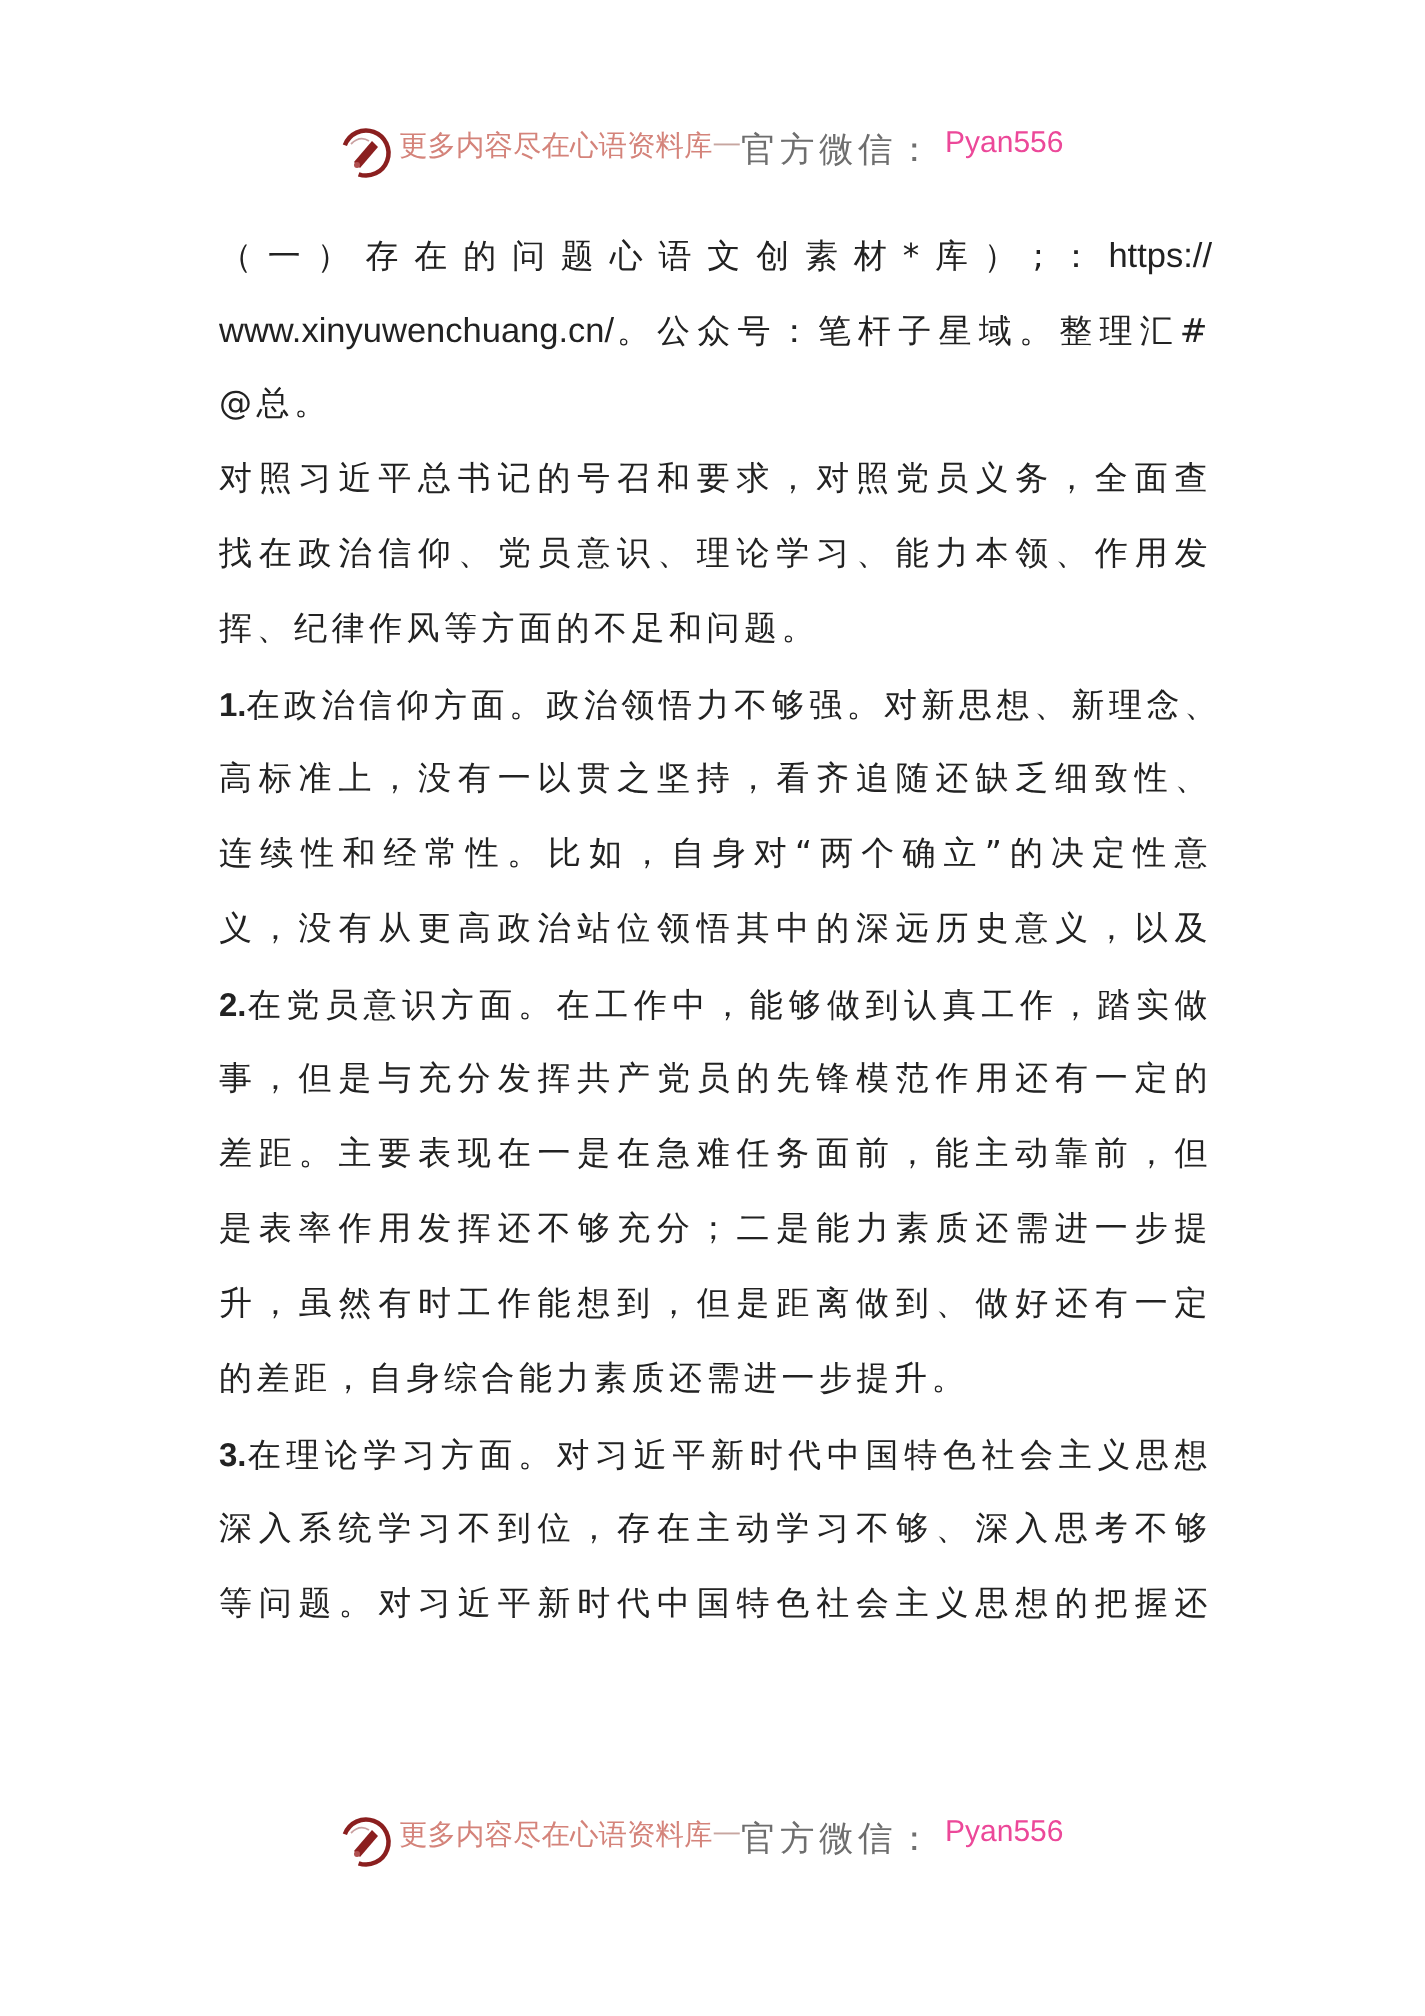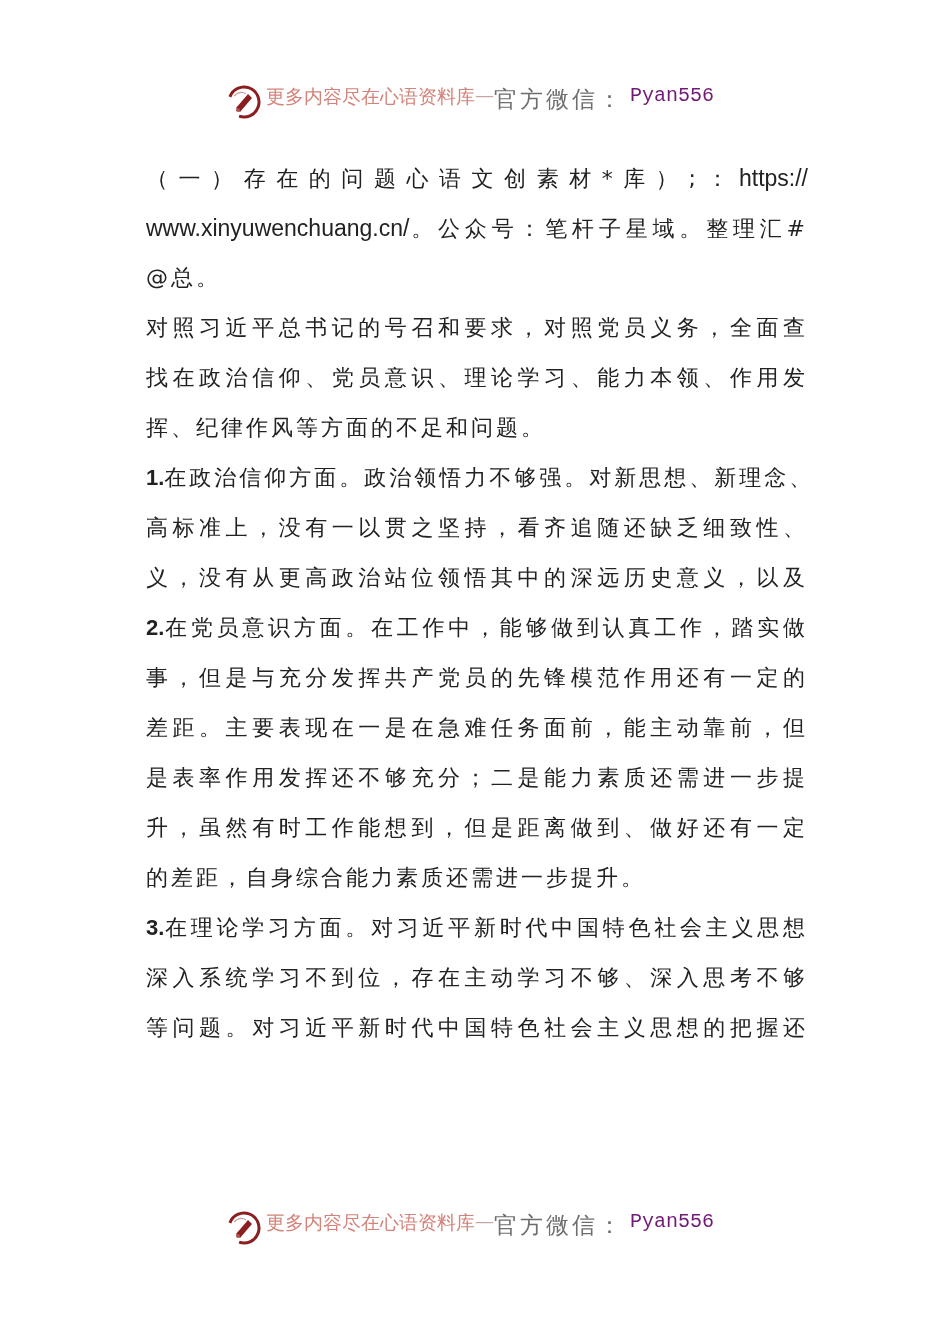--- a/index.html
+++ b/index.html
@@ -42,34 +42,34 @@
       font-size: 19px;
       font-family: "DejaVu Serif", serif;
     }
     .banner .wechat-label {
       font-family: "DejaVu Serif", serif;
       font-size: 23px;
       color: #6e6e6e;
       letter-spacing: 3px;
     }
     .banner .wechat-id {
-      font-family: Liberation Mono, monospace;
+      font-family: Liberation Sans, sans-serif;
       font-size: 20px;
-      color: #701a75;
+      color: #ec4899;
       margin-left: 6px;
     }
     .content {
       position: absolute;
       left: 146px;
       top: 145px;
       width: 662px;
     }
     .line {
       height: 50px;
-      line-height: 66px;
+      line-height: 50px;
       font-size: 22px;
       white-space: nowrap;
       text-align-last: justify;
       text-align: justify;
       letter-spacing: 3px;
       color: #222;
     }
     .line.last {
       text-align-last: left;
     }
@@ -112,20 +112,21 @@
 
   <div>
     <div class="line">对照习近平总书记的号召和要求，对照党员义务，全面查</div>
     <div class="line">找在政治信仰、党员意识、理论学习、能力本领、作用发</div>
     <div class="line last">挥、纪律作风等方面的不足和问题。</div>
   </div>
 
   <div>
     <div class="line"><span class="num">1.</span><span>在政治信仰方面。政治领悟力不够强。对新思想、新理念、</span></div>
     <div class="line">高标准上，没有一以贯之坚持，看齐追随还缺乏细致性、</div>
+    <div class="line">连续性和经常性。比如，自身对“两个确立”的决定性意</div>
     <div class="line">义，没有从更高政治站位领悟其中的深远历史意义，以及</div>
   </div>
 
   <div>
     <div class="line"><span class="num">2.</span><span>在党员意识方面。在工作中，能够做到认真工作，踏实做</span></div>
     <div class="line">事，但是与充分发挥共产党员的先锋模范作用还有一定的</div>
     <div class="line">差距。主要表现在一是在急难任务面前，能主动靠前，但</div>
     <div class="line">是表率作用发挥还不够充分；二是能力素质还需进一步提</div>
     <div class="line">升，虽然有时工作能想到，但是距离做到、做好还有一定</div>
     <div class="line last">的差距，自身综合能力素质还需进一步提升。</div>

